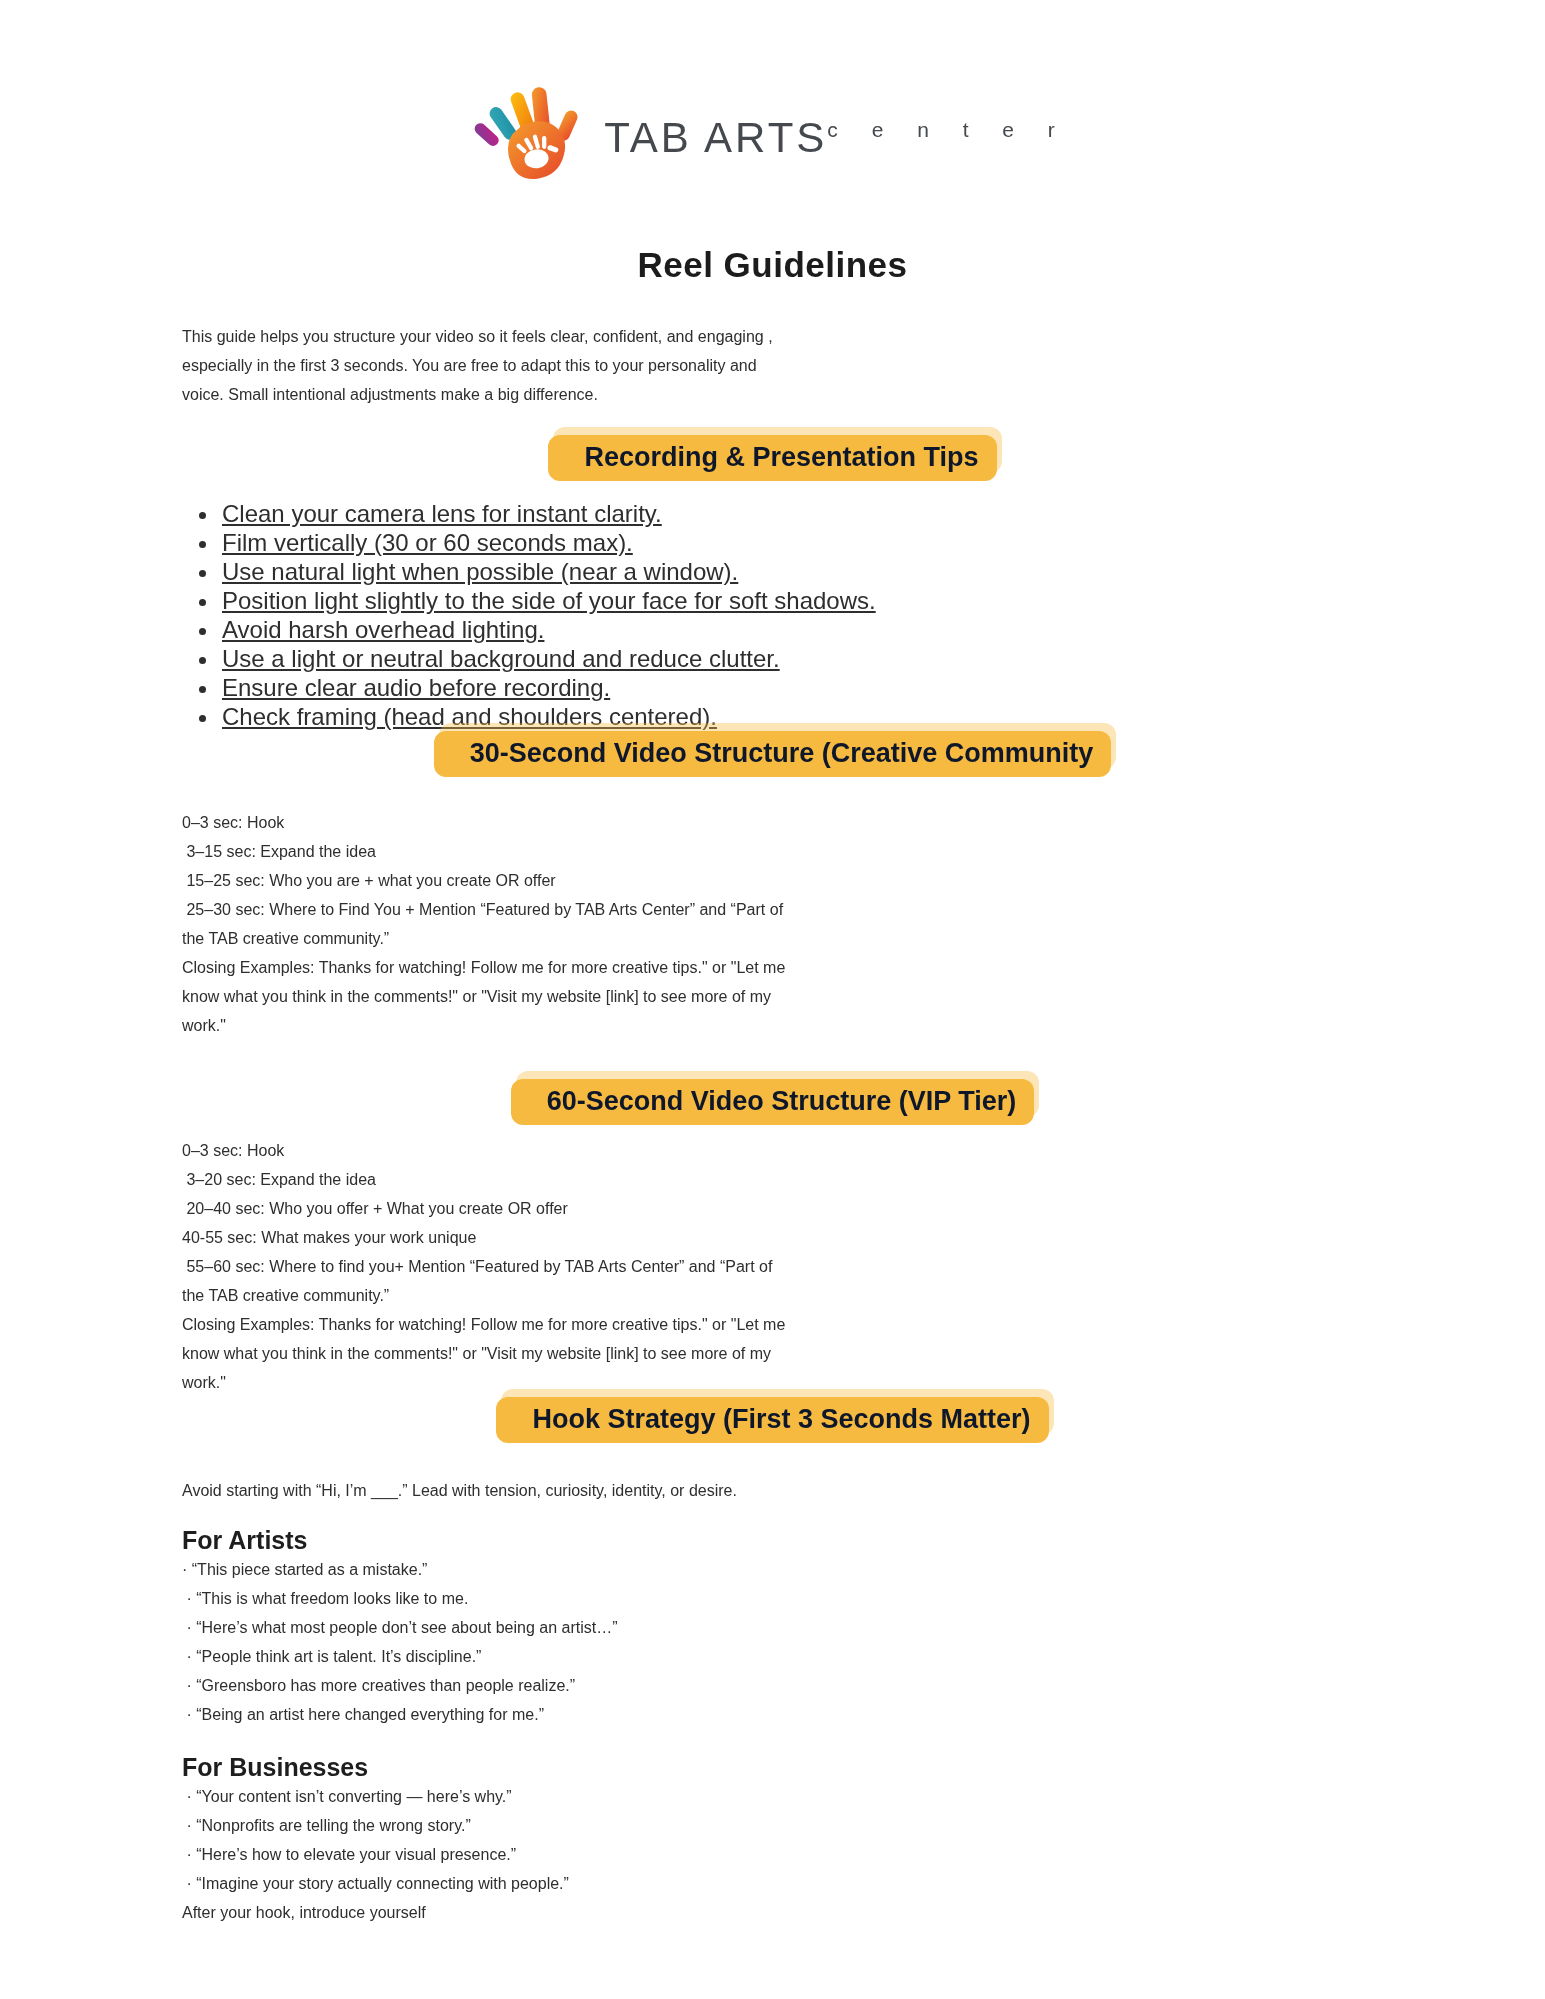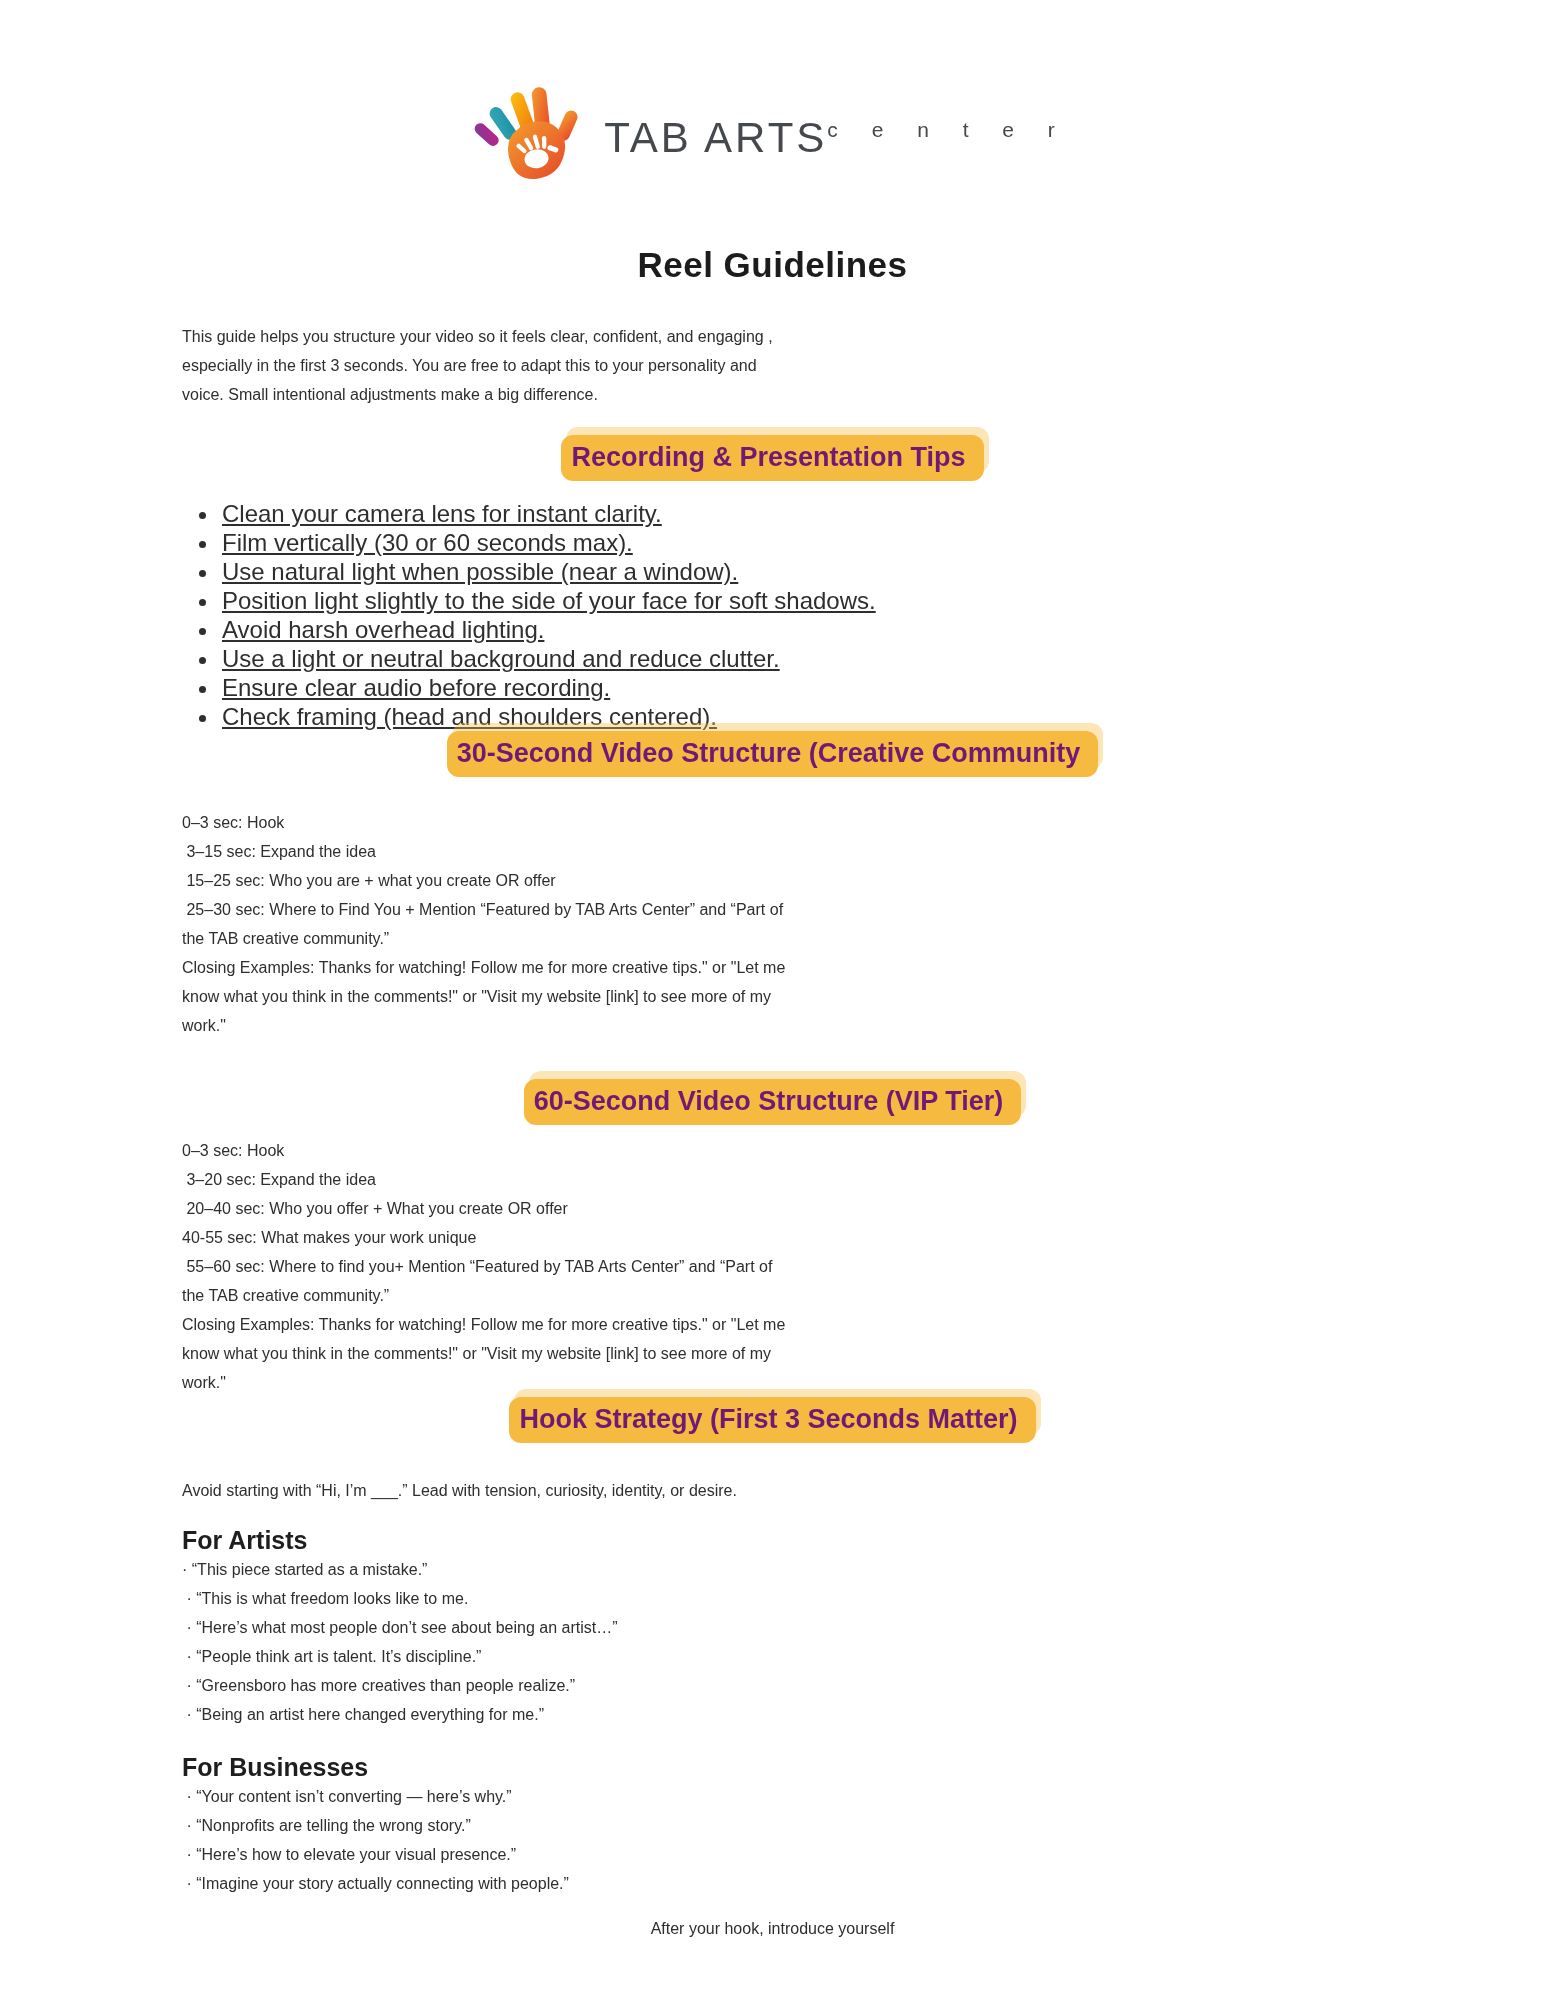--- a/index.html
+++ b/index.html
@@ -56,25 +56,25 @@
     line-height: 29px;
     white-space: pre-wrap;
     color: #2e2e2e;
   }
   .intro-para { margin-top: 36px; }
   
   .badge-row { text-align: center; }
   .badge {
     display: inline-block;
     background: #F6BA41;
-    color: #701a75;
+    color: #0f172a;
     font-weight: bold;
     font-size: 27px;
     line-height: 1;
-    padding: 9px 18px 10px 10px;
+    padding: 9px 18px 10px 36px;
     border-radius: 12px;
     box-shadow: 5px -8px 0 rgba(246, 186, 65, 0.38);
   }
   .badge-row-recording { margin-top: 26px; }
   .badge-row-30 { }
   .badge-row-60 { margin-top: 39px; }
   .badge-row-hook { margin-top: 0px; }
   
   .bullets {
     margin: 18px 0 0 0;
@@ -93,21 +93,21 @@
   .lines-60 { margin-top: 11px; }
   .hook-intro { margin-top: 33px; }
   .sub-heading {
     font-size: 25px;
     line-height: 29px;
     font-weight: bold;
     color: #1e1e1e;
     margin: 21px 0 0 0;
   }
   .sub-heading-businesses { margin-top: 24px; }
-  .outro-line { margin-top: 16px; text-align: center; }
+  .outro-line { margin-top: 0; }
 </style>
 </head>
 <body>
 
 <div class="page">
 
   <div class="logo">
     <svg class="hand" width="112" height="108" viewBox="0 0 130 120" aria-hidden="true">
       <defs>
         <linearGradient id="gradPalm" x1="0" y1="0" x2="1" y2="1">

